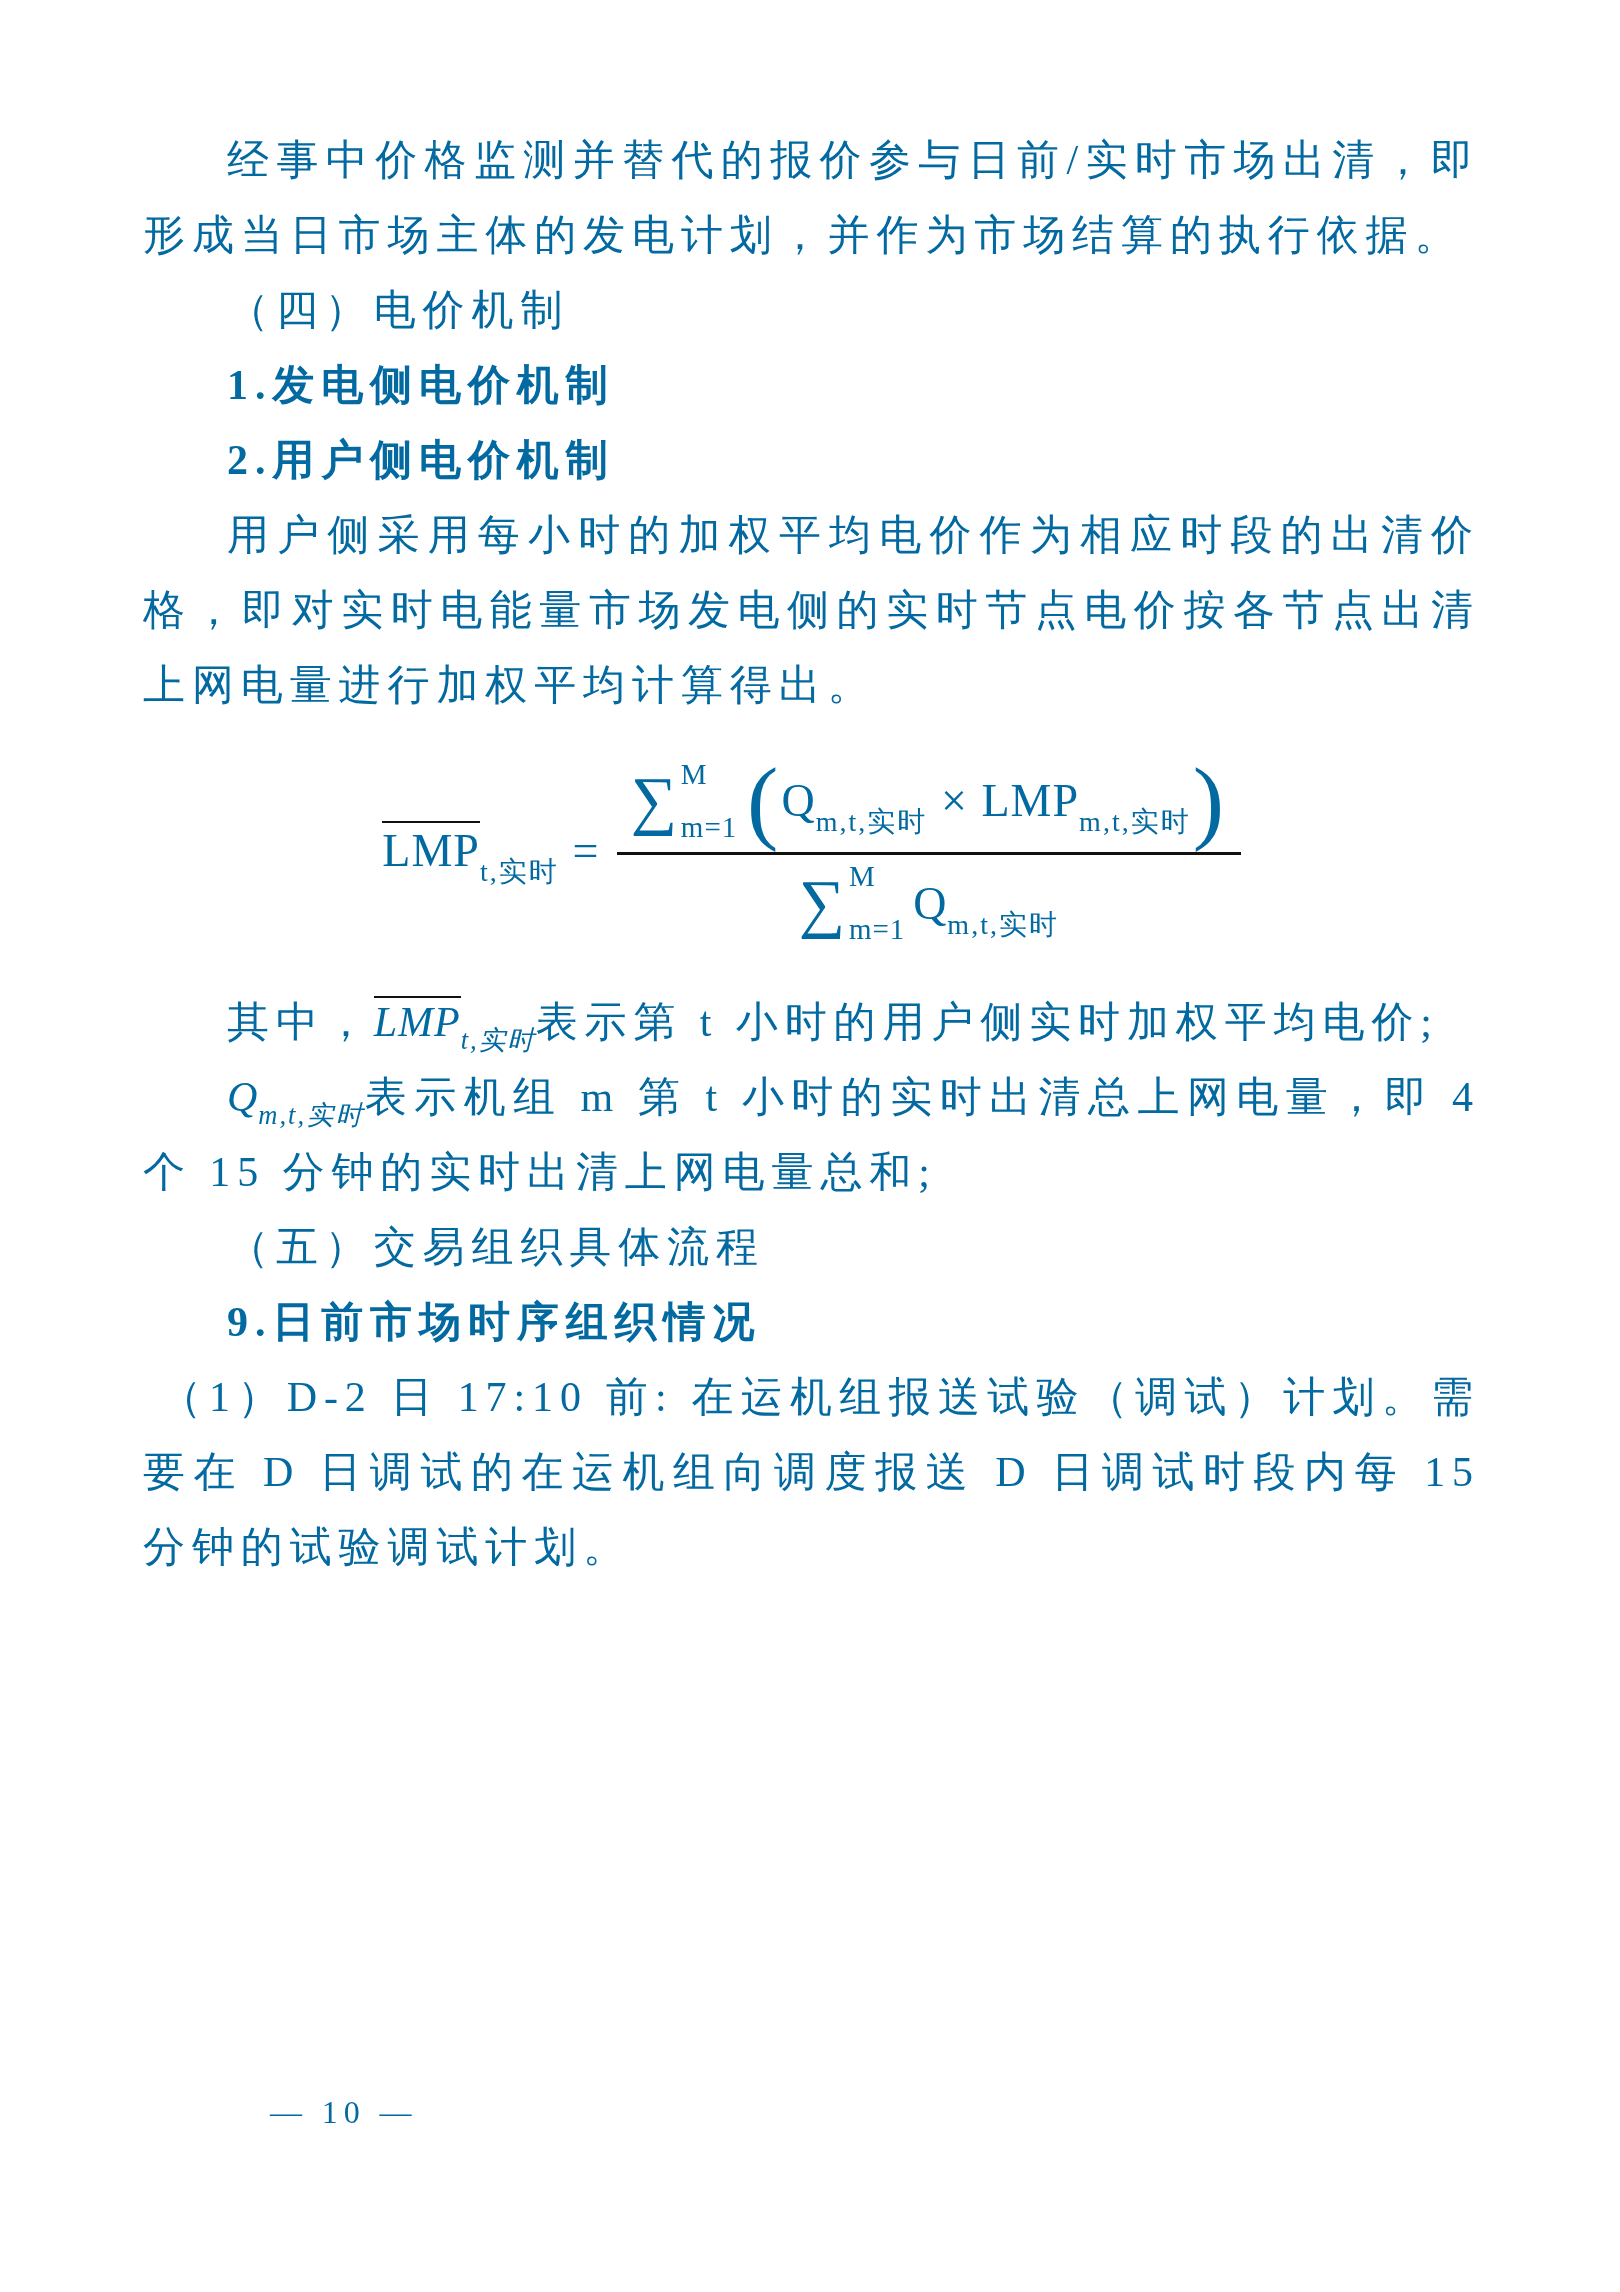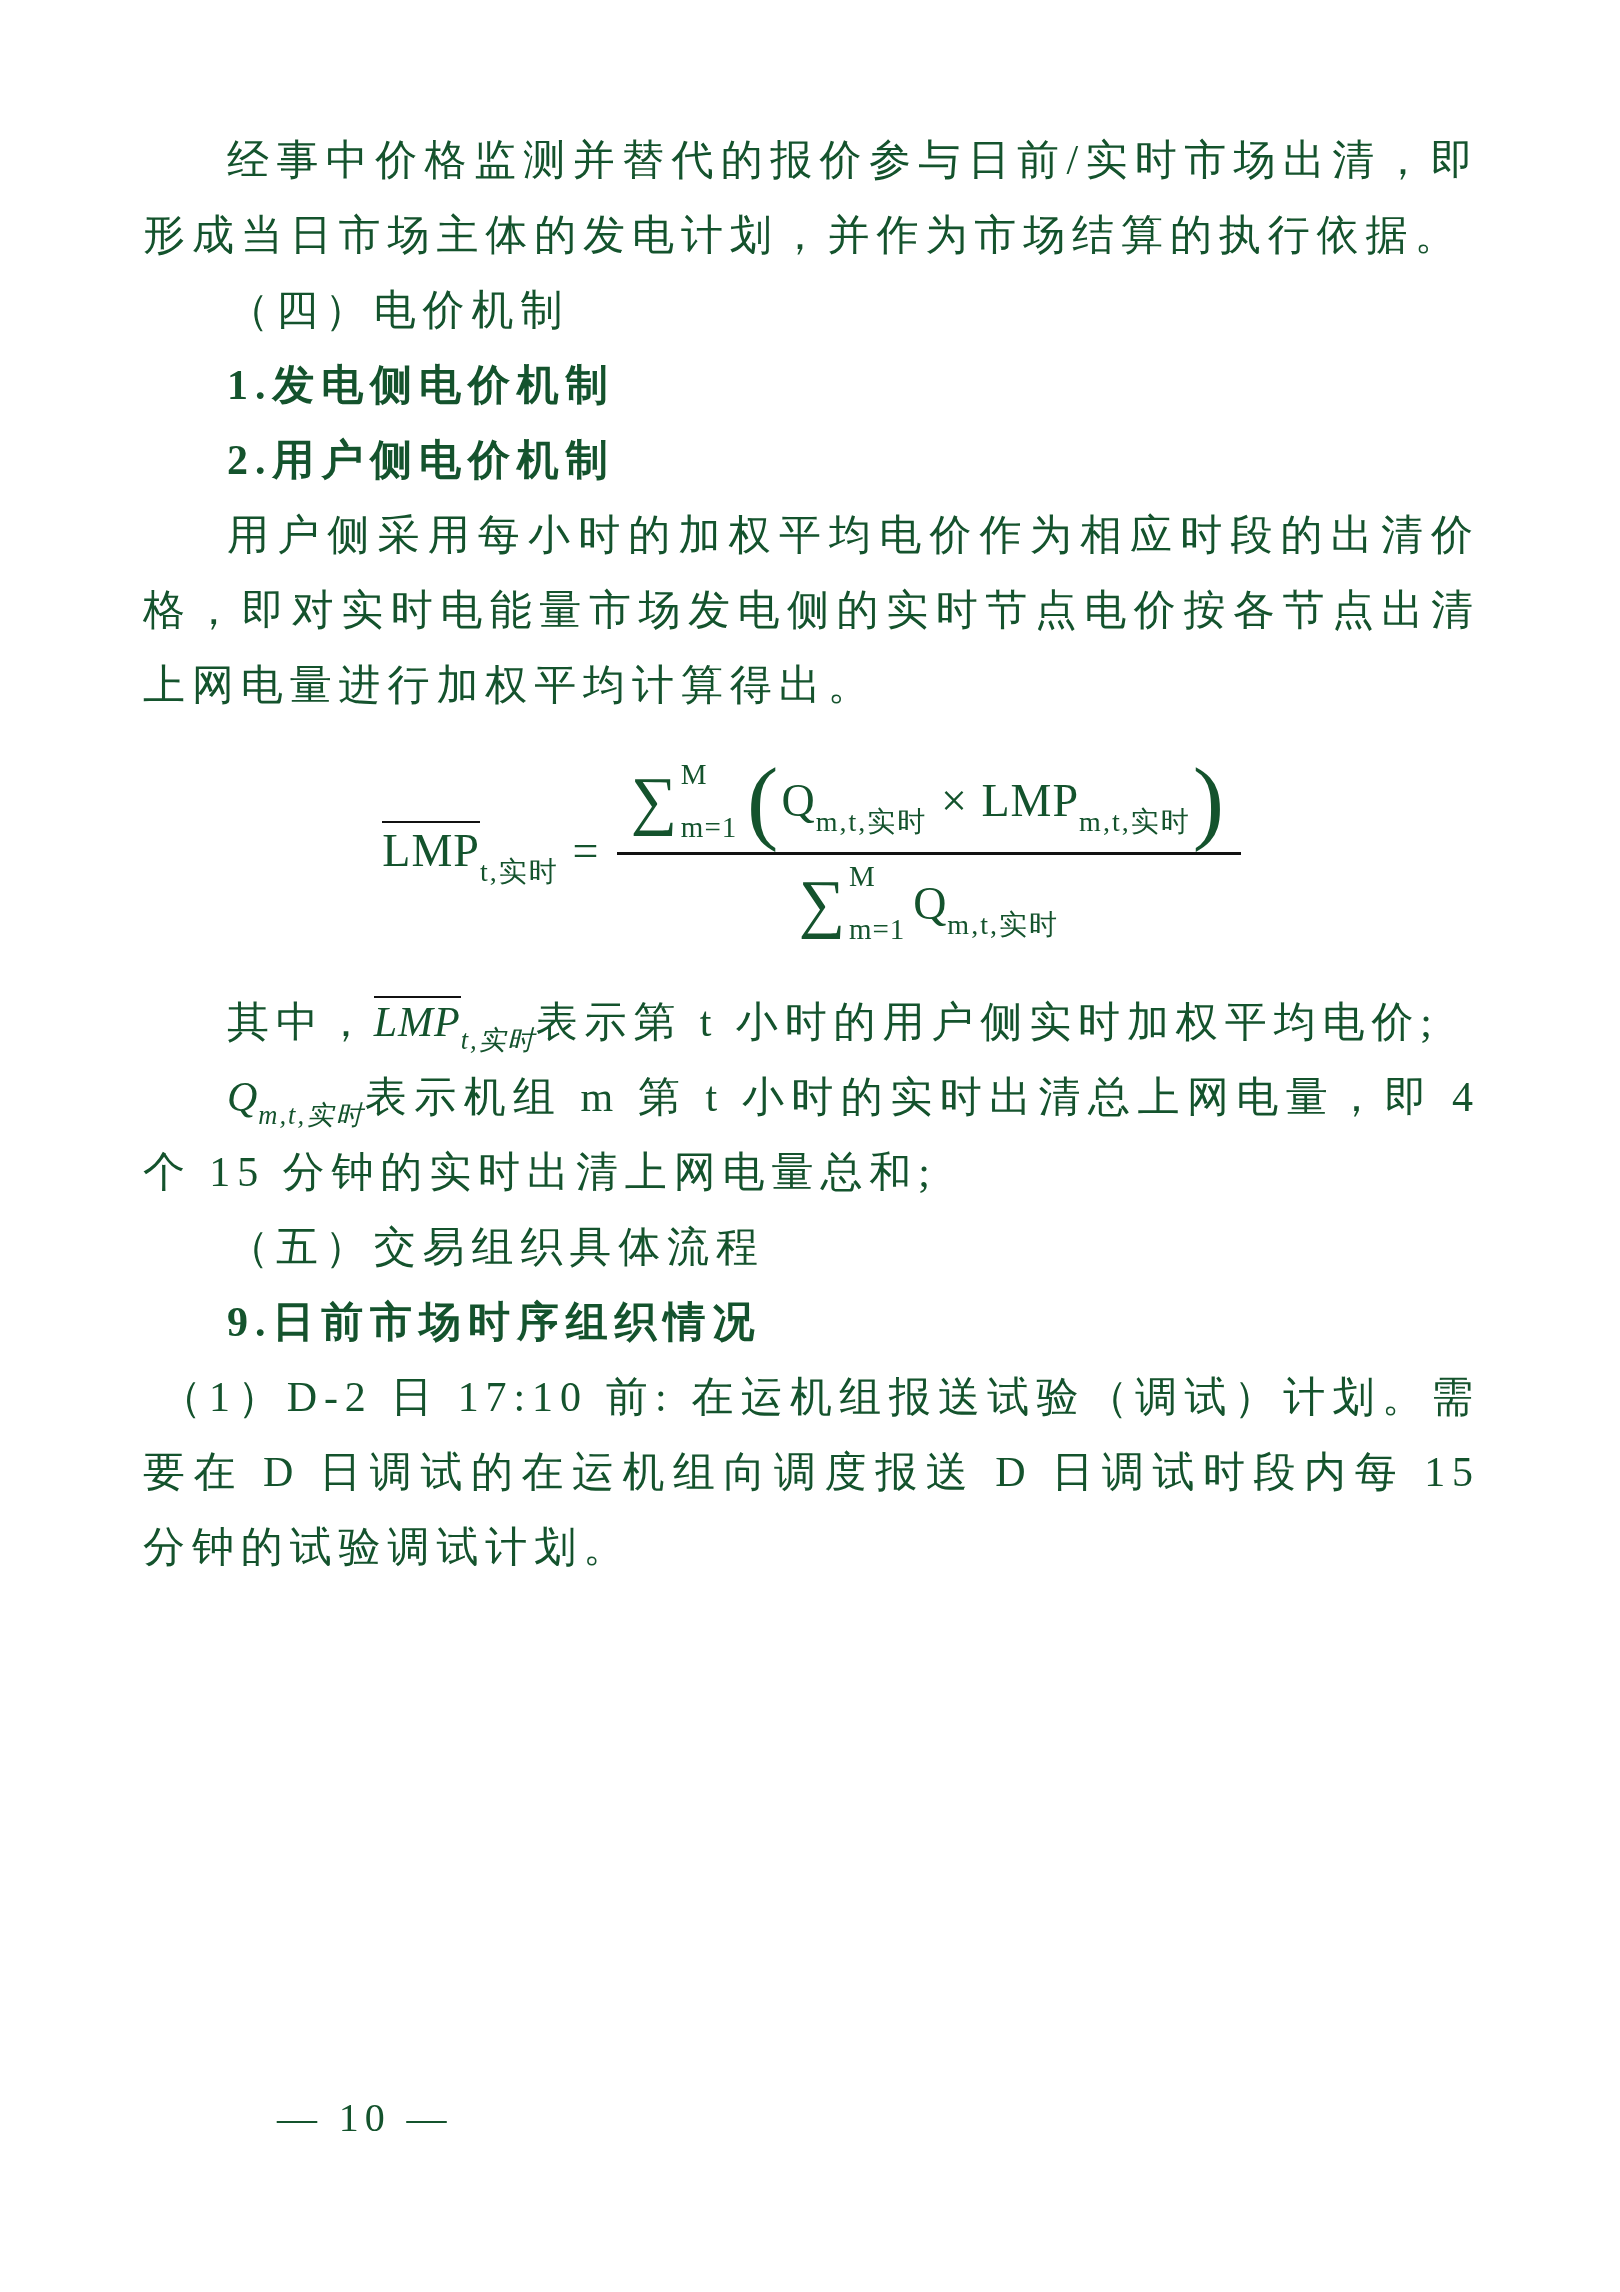--- a/index.html
+++ b/index.html
@@ -3,21 +3,21 @@
 <meta charset="utf-8">
 <style>
   html, body { margin: 0; padding: 0; background: #e8e8e8; }
   .page {
     position: relative;
     width: 1620px;
     height: 2293px;
     background: #ffffff;
     overflow: hidden;
     font-family: "Liberation Serif", "DejaVu Serif", serif;
-    color: #14532d;
+    color: #0369a1;
   }
   .content {
     position: absolute;
     left: 143px;
     top: 123px;
     width: 1337px;
   }
   p.body {
     margin: 0;
     font-size: 42px;
@@ -78,23 +78,23 @@
     display: inline-flex; flex-direction: column; justify-content: space-between;
     height: 82px; margin-left: 2.9px; line-height: 1;
   }
   .f-lim span { font-size: 29px; letter-spacing: 1px; }
   .f-paren { font-size: 94px; font-weight: 400; line-height: 0.85; margin: 0 2px; }
   .f-term { white-space: nowrap; font-family: Liberation Serif, serif; }
   .f-times { margin: 0 13.7px; }
 
   .pageno {
     position: absolute;
-    left: 277px;
+    left: 270px;
     top: 2094px;
-    font-size: 40px;
+    font-size: 32px;
     letter-spacing: 5.9px;
     white-space: nowrap;
   }
 </style>
 </head>
 <body>
 
 <div class="page">
   <div class="content">
 

